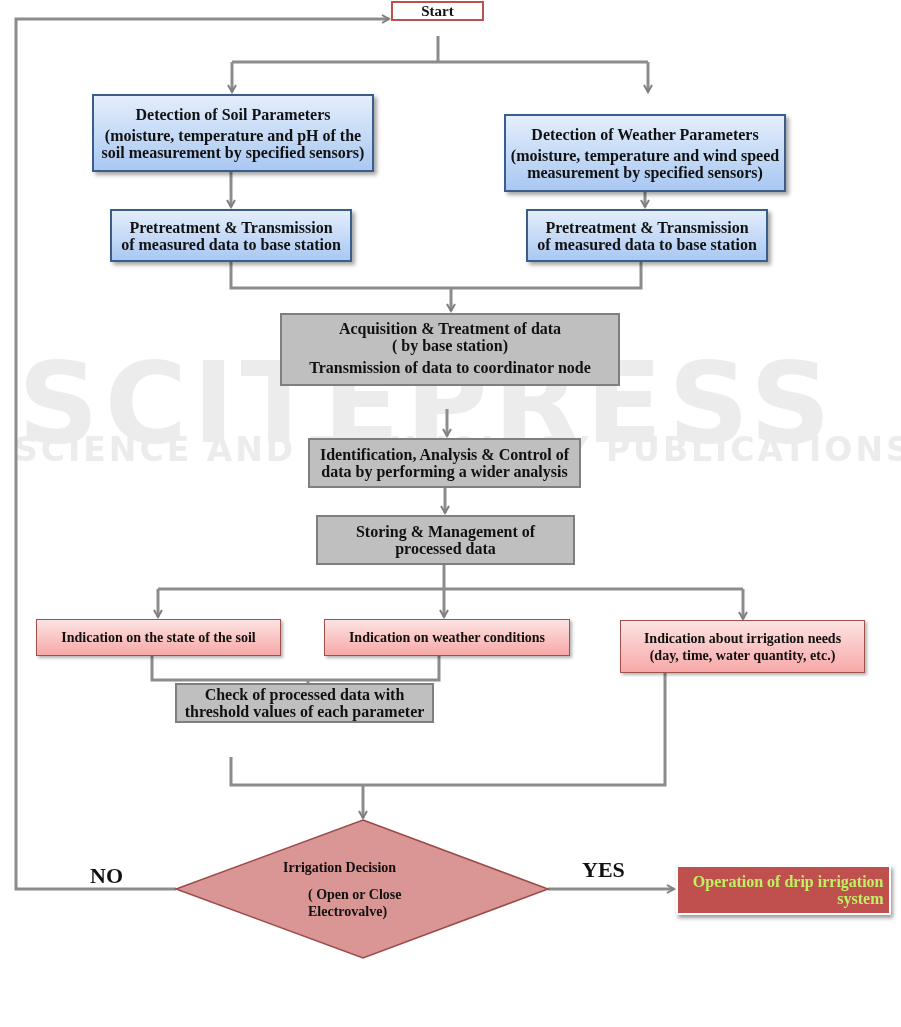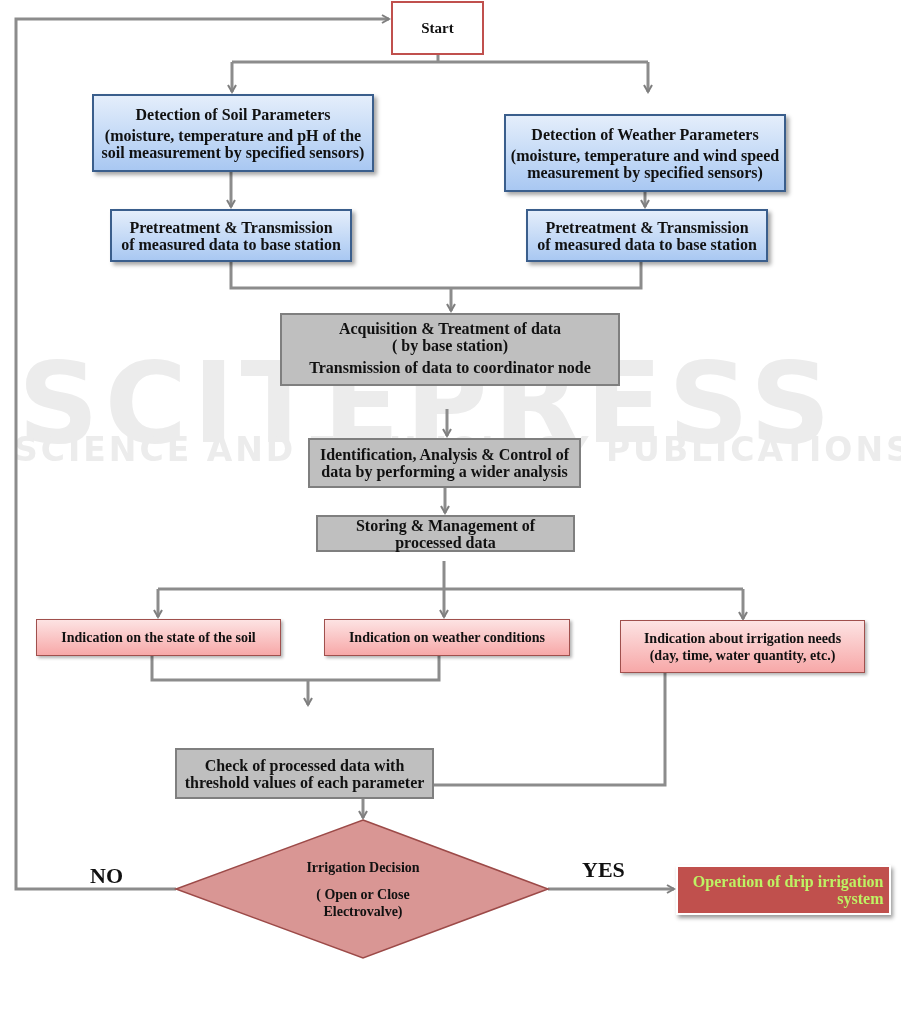--- a/index.html
+++ b/index.html
@@ -17,21 +17,21 @@
   .bold { font-weight: bold; }
   .start { background: #fff; border: 2px solid #c0504d; font-size: 15px; }
   .blue { background: linear-gradient(#e4eefb, #a9c8f2); border: 2px solid #3a5e8c;
           box-shadow: 3px 3px 4px rgba(0,0,0,0.35); }
   .gray { background: #bfbfbf; border: 2px solid #7f7f7f; }
   .pink { background: linear-gradient(#fde3e3, #f7a8a8); border: 1px solid #a0504d;
           box-shadow: 2px 2px 3px rgba(0,0,0,0.3); font-weight: bold; font-size: 14px; }
   .red { background: #c0504d; color: #bef264; border: 2px solid #fff;
          box-shadow: 2px 3px 4px rgba(0,0,0,0.4); text-align: right; }
   .label { position: absolute; font-weight: bold; font-size: 22px; color: #111; z-index: 2; }
-  .diamond-text { position: absolute; z-index: 3; text-align: center; font-weight: bold;
+  .diamond-text { position: absolute; z-index: 3; text-align: left; font-weight: bold;
                   font-size: 14px; line-height: 17px; color: #111; }
 </style>
 </head>
 <body>
 
 <div class="wm wm-big">SCITEPRESS</div>
 <div class="wm wm-small">SCIENCE AND TECHNOLOGY PUBLICATIONS</div>
 
 <svg class="connectors" width="901" height="1027">
   <defs>
@@ -58,21 +58,21 @@
     <path d="M152,655 V680 H439 V655"></path>
     <path d="M308,680 V705" marker-end="url(#ah)"></path>
     <path d="M231,757 V785 H665 V673"></path>
     <path d="M363,785 V818" marker-end="url(#ah)"></path>
     <path d="M176,889 H16 V19 H389" marker-end="url(#ah)"></path>
     <path d="M548,889 H674" marker-end="url(#ah)"></path>
   </g>
   <polygon points="363,820 548,889 363,958 176,889" fill="#d99694" stroke="#9c4a48" stroke-width="1.5"></polygon>
 </svg>
 
-<div class="node start bold" style="left:391px;top:1px;width:93px;height:54px;">
+<div class="node start bold" style="left:391px;top:1px;width:93px;height:20px;">
   <span>Start</span>
 </div>
 
 <div class="node blue bold" style="left:92px;top:94px;width:282px;height:78px;">
   <span style="margin-bottom:4px;">Detection of Soil Parameters</span>
   <span style="width:270px;">(moisture, temperature and pH of the soil measurement by specified sensors)</span>
 </div>
 
 <div class="node blue bold" style="left:504px;top:94px;width:282px;height:78px;margin-top:20px;">
   <span style="margin-bottom:4px;">Detection of Weather Parameters</span>
@@ -92,37 +92,37 @@
     <span>Acquisition &amp; Treatment of data</span>
     <span>( by base station)</span>
   </div>
   <span>Transmission of  data to coordinator node</span>
 </div>
 
 <div class="node gray bold" style="left:308px;top:438px;width:273px;height:50px;">
   <span style="width:262px;">Identification, Analysis  &amp; Control of data by performing a wider analysis</span>
 </div>
 
-<div class="node gray bold" style="left:316px;top:515px;width:259px;height:37px;">
+<div class="node gray bold" style="left:316px;top:515px;width:259px;height:50px;">
   <span style="width:180px;">Storing &amp; Management of processed data</span>
 </div>
 
 <div class="node pink" style="left:36px;top:619px;width:245px;height:37px;">
   <span>Indication on the state of the soil</span>
 </div>
 
 <div class="node pink" style="left:324px;top:619px;width:246px;height:37px;">
   <span>Indication on weather conditions</span>
 </div>
 
 <div class="node pink" style="left:620px;top:620px;width:245px;height:53px;">
   <span style="width:225px;">Indication about irrigation needs (day, time, water quantity, etc.)</span>
 </div>
 
-<div class="node gray bold" style="left:175px;top:748px;width:259px;height:51px;">
+<div class="node gray bold" style="left:175px;top:683px;width:259px;height:40px;">
   <span style="width:250px;">Check  of processed data with threshold values of each parameter</span>
 </div>
 
 <div class="diamond-text" style="left:283px;top:859px;width:160px;">
   <span style="display:block;margin-bottom:10px;">Irrigation Decision</span>
   <span style="display:block;width:110px;margin:0 auto;">( Open or Close Electrovalve)</span>
 </div>
 
 <div class="label" style="left:90px;top:863px;">NO</div>
 <div class="label" style="left:582px;top:857px;">YES</div>

